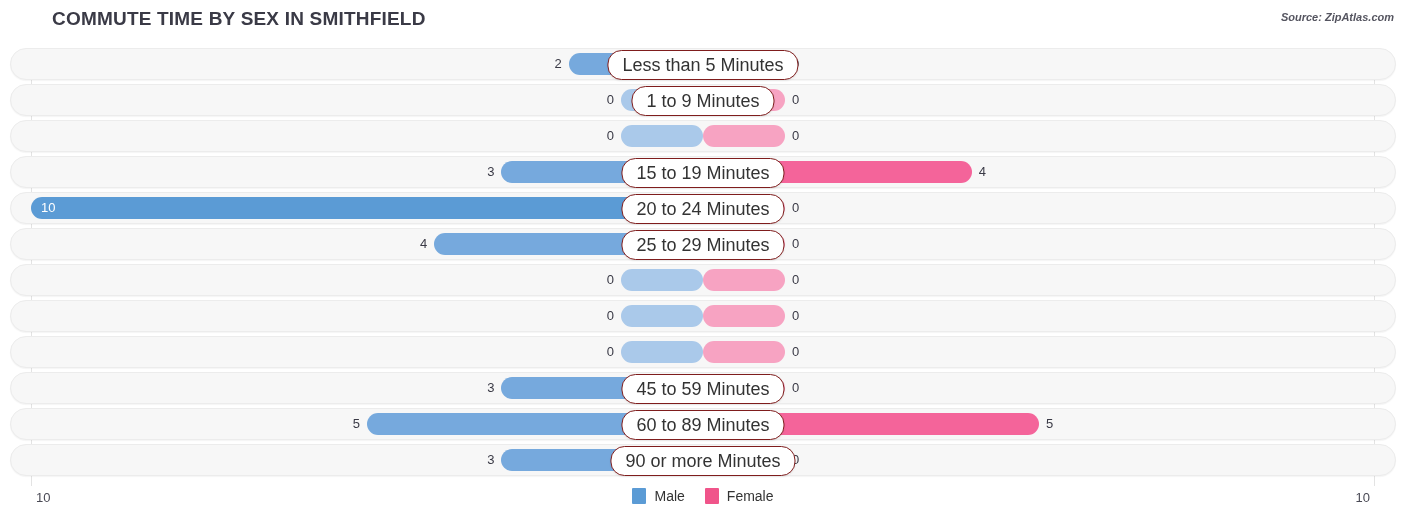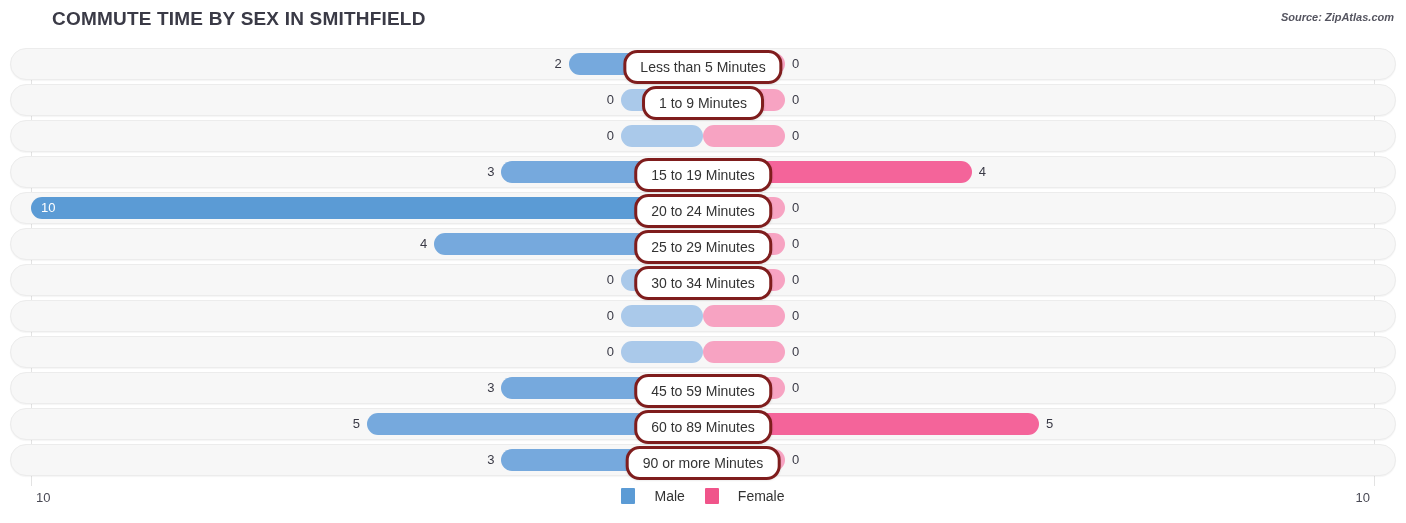--- a/index.html
+++ b/index.html
@@ -123,23 +123,23 @@
   
   .pill {
     position: absolute;
     left: 50%;
     transform: translateX(-50%);
     top: 2px;
     height: 28px;
     line-height: 28px;
     padding: 0 14px;
     background: #ffffff;
-    border: 3px solid #7f1d1d;
+    border: 1px solid #7f1d1d;
     border-radius: 14px;
-    font-size: 14px;
+    font-size: 18px;
     color: #333;
     white-space: nowrap;
     z-index: 4;
     box-shadow: 0 1px 2px rgba(0,0,0,0.07);
   }
 
   
   .footer {
     position: absolute;
     left: 0;
@@ -162,21 +162,21 @@
     right: 0;
     top: 2px;
     display: flex;
     justify-content: center;
     align-items: center;
     gap: 20px;
   }
   .legend-item {
     display: flex;
     align-items: center;
-    gap: 19px;
+    gap: 8px;
   }
   .swatch {
     width: 14px;
     height: 16px;
     border-radius: 1px;
     display: inline-block;
   }
   .swatch.male   { background: #5b9bd5; }
   .swatch.female { background: #f0548a; }
   .legend-label {
@@ -242,21 +242,20 @@
         <div class="bar female z" style="width: 82px;"></div>
         <div class="val" style="left: 792px;">0</div>
         <div class="pill">25 to 29 Minutes</div>
       </div>
       <div class="row">
         <div class="track"></div>
         <div class="bar male z" style="width: 82px;"></div>
         <div class="val" style="right: 792px;">0</div>
         <div class="bar female z" style="width: 82px;"></div>
         <div class="val" style="left: 792px;">0</div>
-        <div class="pill">30 to 34 Minutes</div>
       </div>
       <div class="row">
         <div class="track"></div>
         <div class="bar male z" style="width: 82px;"></div>
         <div class="val" style="right: 792px;">0</div>
         <div class="bar female z" style="width: 82px;"></div>
         <div class="val" style="left: 792px;">0</div>
       </div>
       <div class="row">
         <div class="track"></div>

